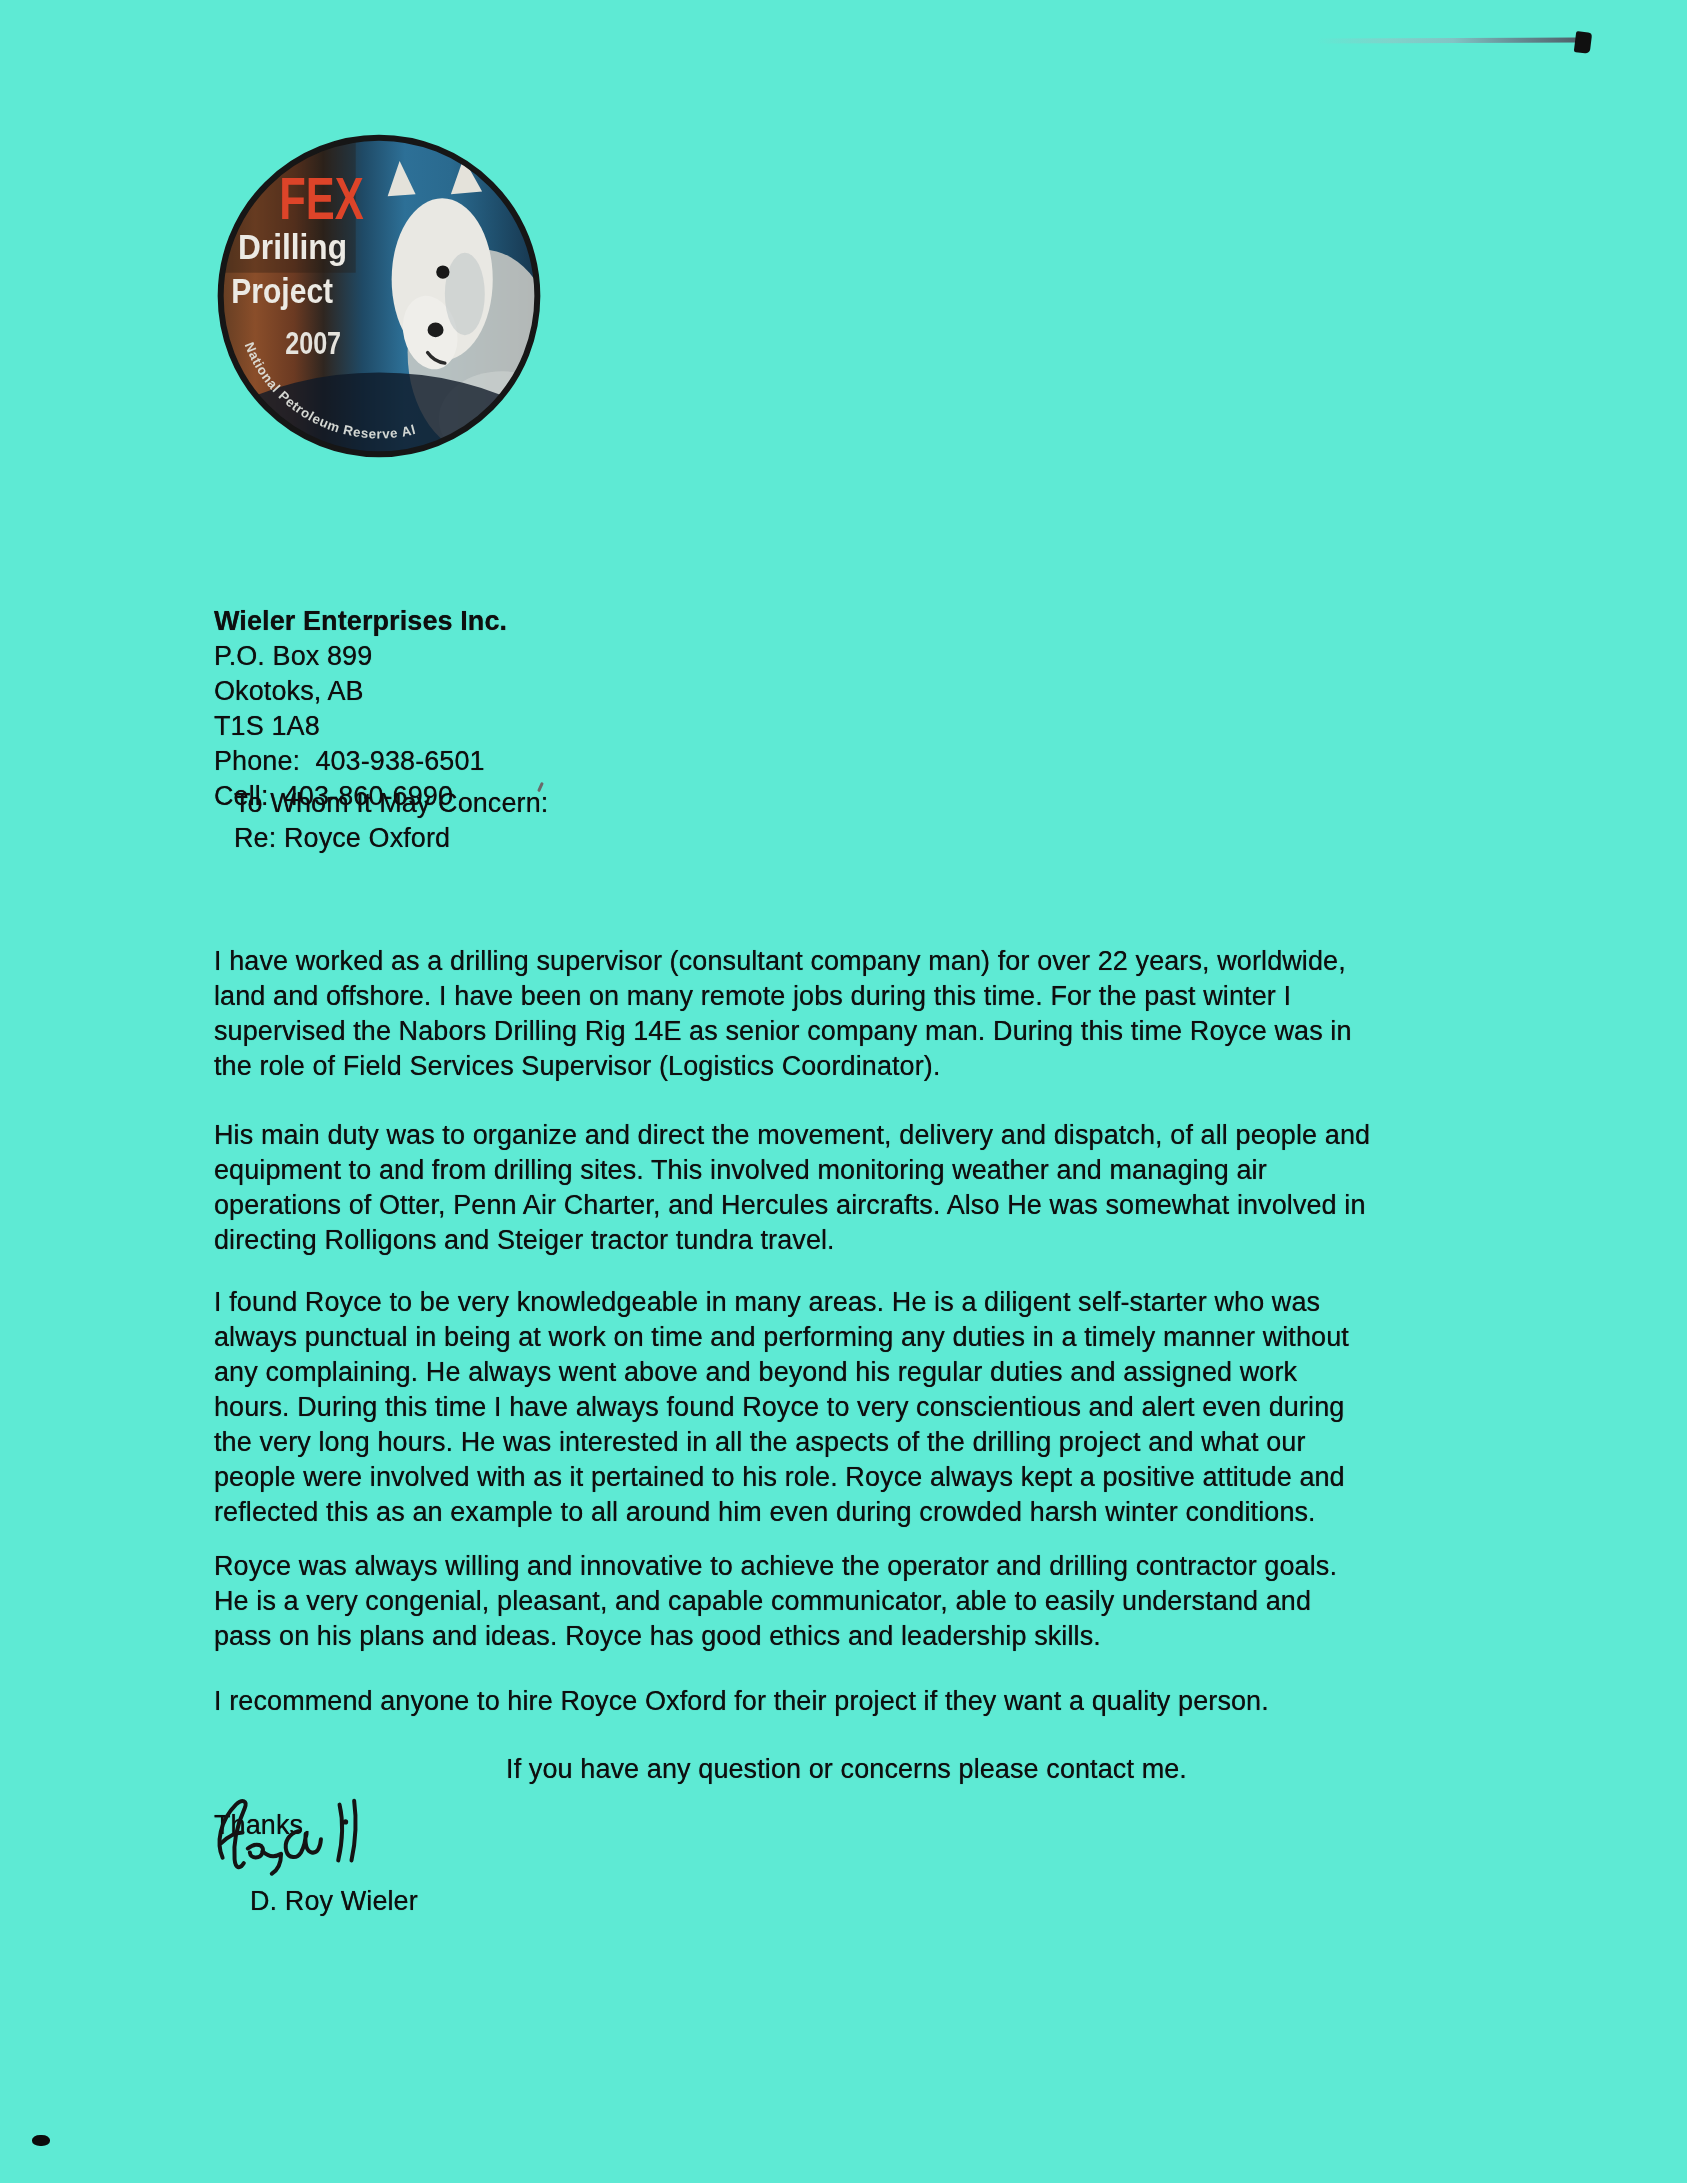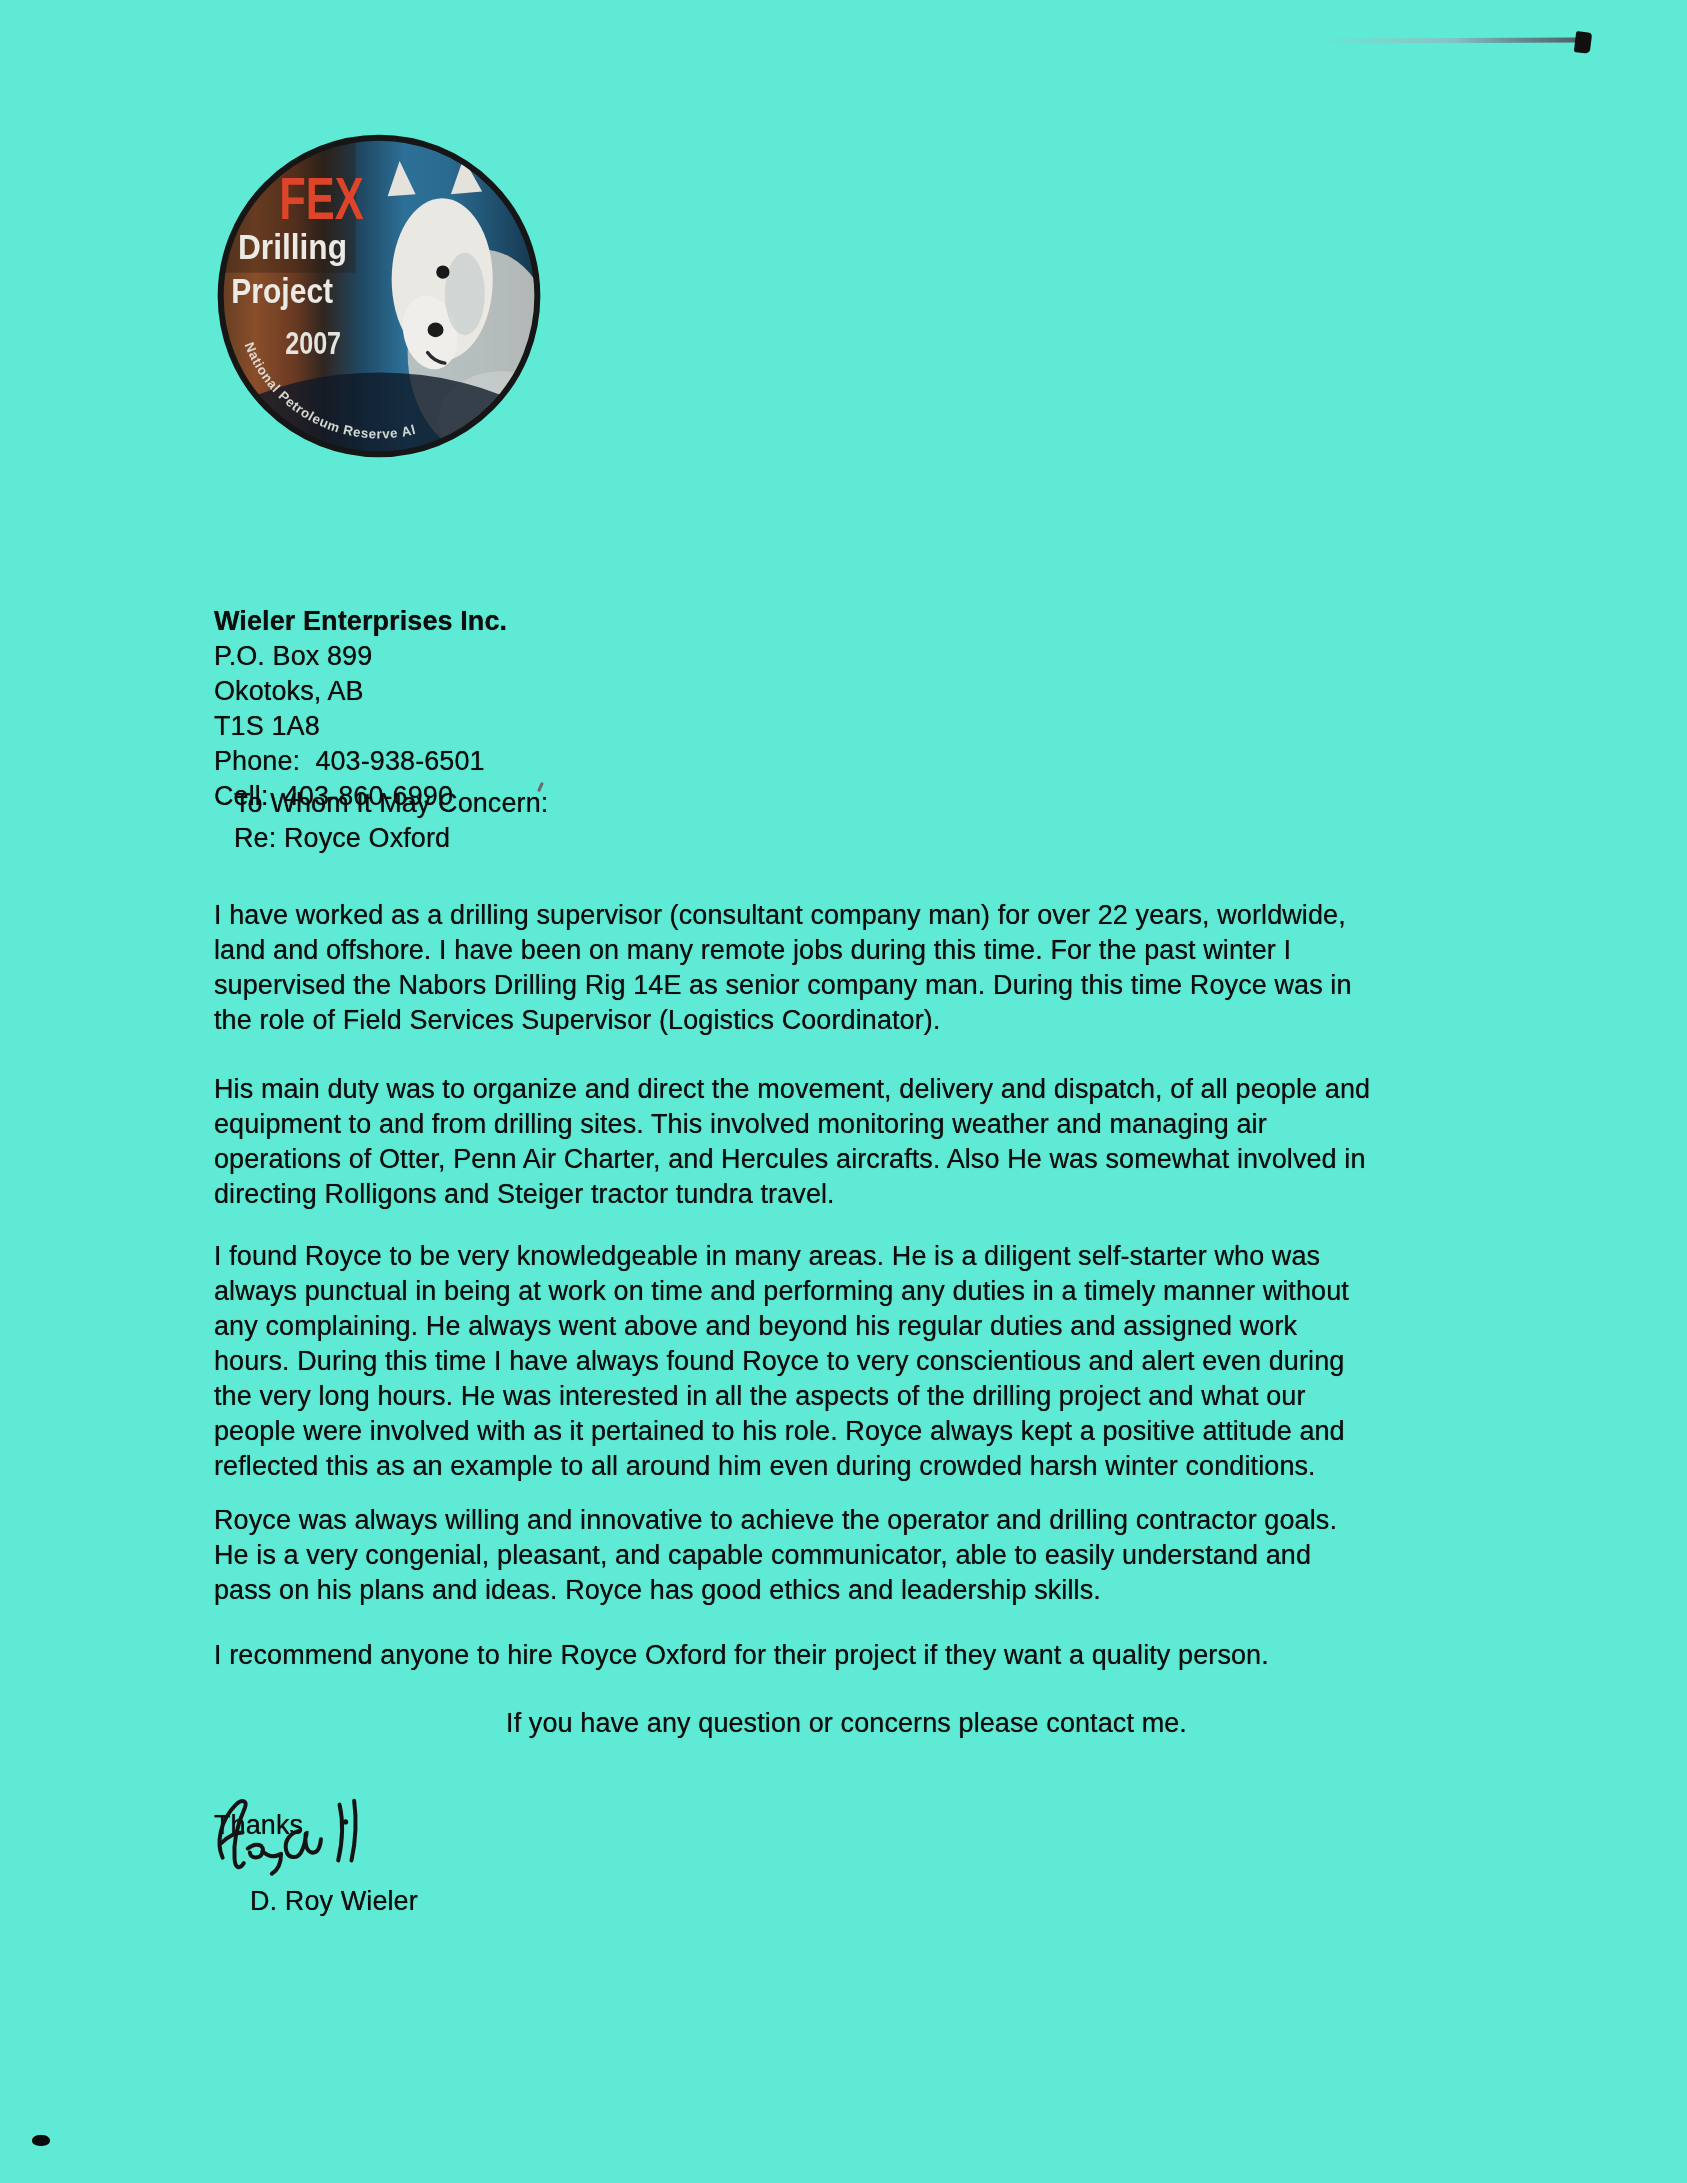--- a/index.html
+++ b/index.html
@@ -5,21 +5,21 @@
   html,body { margin:0; padding:0; background:#ffffff; }
   .page {
     position:relative; width:1687px; height:2183px; background:#5eead4;
     font-family:"Liberation Sans", sans-serif; color:#0e0e0e; overflow:hidden;
   }
   .abs { position:absolute; }
   .scan-text {
     font-size:27px; line-height:35px; letter-spacing:0.1px;
     text-shadow:0 0 0.7px rgba(10,10,10,0.78);
   }
-  .para { white-space:pre-line; width:1265px; }
+  .para { white-space:pre-line; width:1265px;margin-top:46px; }
   .sender-line { white-space:pre-wrap; }
   .bold { font-weight:bold;margin-top:46px; }
 
   
   .scan-line {
     left:1317px; top:38px; width:261px; height:4.7px; border-radius:2.7px;
     background:linear-gradient(90deg,
       rgba(185,195,200,0) 0%,
       rgba(168,184,192,0.45) 28%,
       rgba(150,175,188,0.65) 52%,

